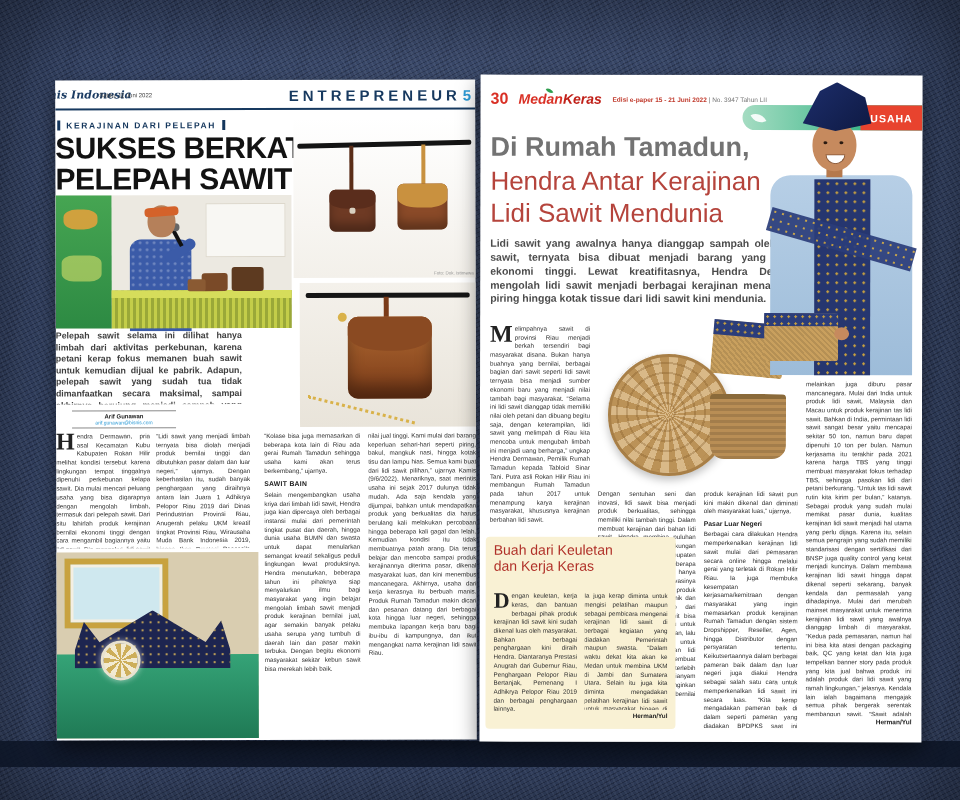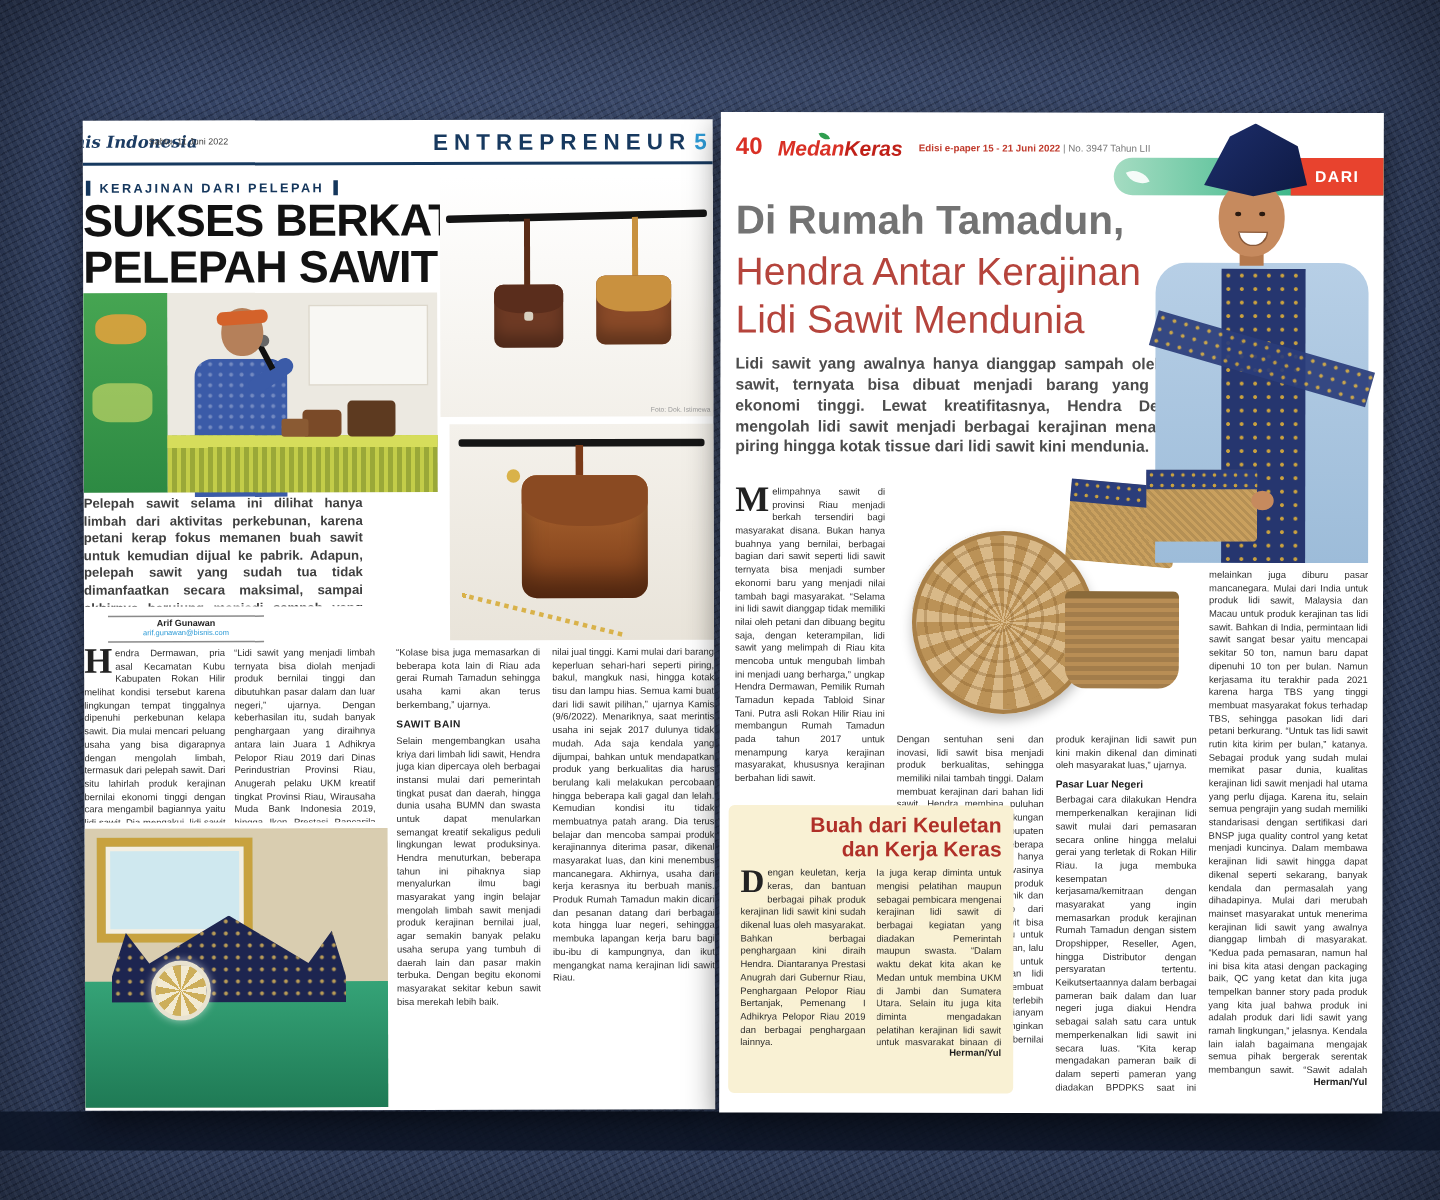--- a/index.html
+++ b/index.html
@@ -137,21 +137,21 @@
   .woven-basket{left:102px;top:74px;width:76px;height:60px;background:#b98e55;border-radius:4px 4px 14px 14px;
     background-image:repeating-linear-gradient(0deg, rgba(0,0,0,.12) 0 3px, transparent 3px 6px);
     border-top:5px solid #8a6a3a;}
   .rcol1{left:10px;top:250px;width:100px;height:206px;}
   .rcol2{left:118px;top:415px;width:98px;height:238px;}
   .rcol3{left:224px;top:415px;width:94px;height:238px;}
   .rcol4{left:326px;top:305px;width:106px;height:348px;}
   .r-subhead{font-size:6.8px;font-weight:700;color:#1b1b1b;margin:3px 0 2px;}
   .r-byline{font-size:6.5px;font-weight:700;color:#1b1b1b;text-align:right;margin-top:2px;}
   .highlight-box{left:6px;top:462px;width:190px;height:192px;background:#f9f1d4;border-radius:4px;padding:6px 8px;box-sizing:border-box;}
-  .box-title{font-size:14px;font-weight:700;color:#b03028;text-align:right;line-height:1.12;white-space:pre-line;margin-bottom:5px;}
+  .box-title{font-size:14px;font-weight:400;color:#b03028;text-align:left;line-height:1.12;white-space:pre-line;margin-bottom:18px;}
   .box-cols{display:flex;gap:7px;}
   .box-col{width:50%;height:128px;}
   .box-byline{font-size:6.3px;font-weight:700;text-align:right;color:#1b1b1b;margin-top:2px;}
   .dropcapD{float:left;font:700 22px/0.85 "Liberation Serif",serif;color:#222;padding-right:2px;}
 </style>
 </head>
 <body>
 
 <div class="scene">
   <div class="denim-band abs" style="position:absolute;"></div>
@@ -228,29 +228,29 @@
 
     <div class="abs craft-photo">
       <div class="abs photo-frame"></div>
       <div class="abs table-cloth"></div>
       <div class="abs songket-craft"></div>
       <div class="abs craft-medallion"></div>
     </div>
   </div>
 
   <div class="page" id="rightPage">
-    <div class="abs st-num">40</div>
+    <div class="abs st-num">30</div>
     <div class="abs st-brand"><span>Medan</span><span class="p2">Keras</span></div>
     <div class="abs st-leaf-accent"></div>
     <div class="abs st-edition"><b>Edisi e-paper 15 - 21 Juni 2022</b> <span>|</span> <span>No. 3947 Tahun LII</span></div>
 
     <div class="abs section-banner">
       <div class="abs leaf-icon"></div>
     </div>
-    <div class="abs usaha-tag">DARI</div>
+    <div class="abs usaha-tag">USAHA</div>
 
     <div class="abs portrait">
       <div class="abs shirt"></div>
       <div class="abs vest"></div>
       <div class="abs sash"></div>
       <div class="abs neck"></div>
       <div class="abs face">
         <div class="abs eyeL"></div>
         <div class="abs eyeR"></div>
         <div class="abs smile"></div>

